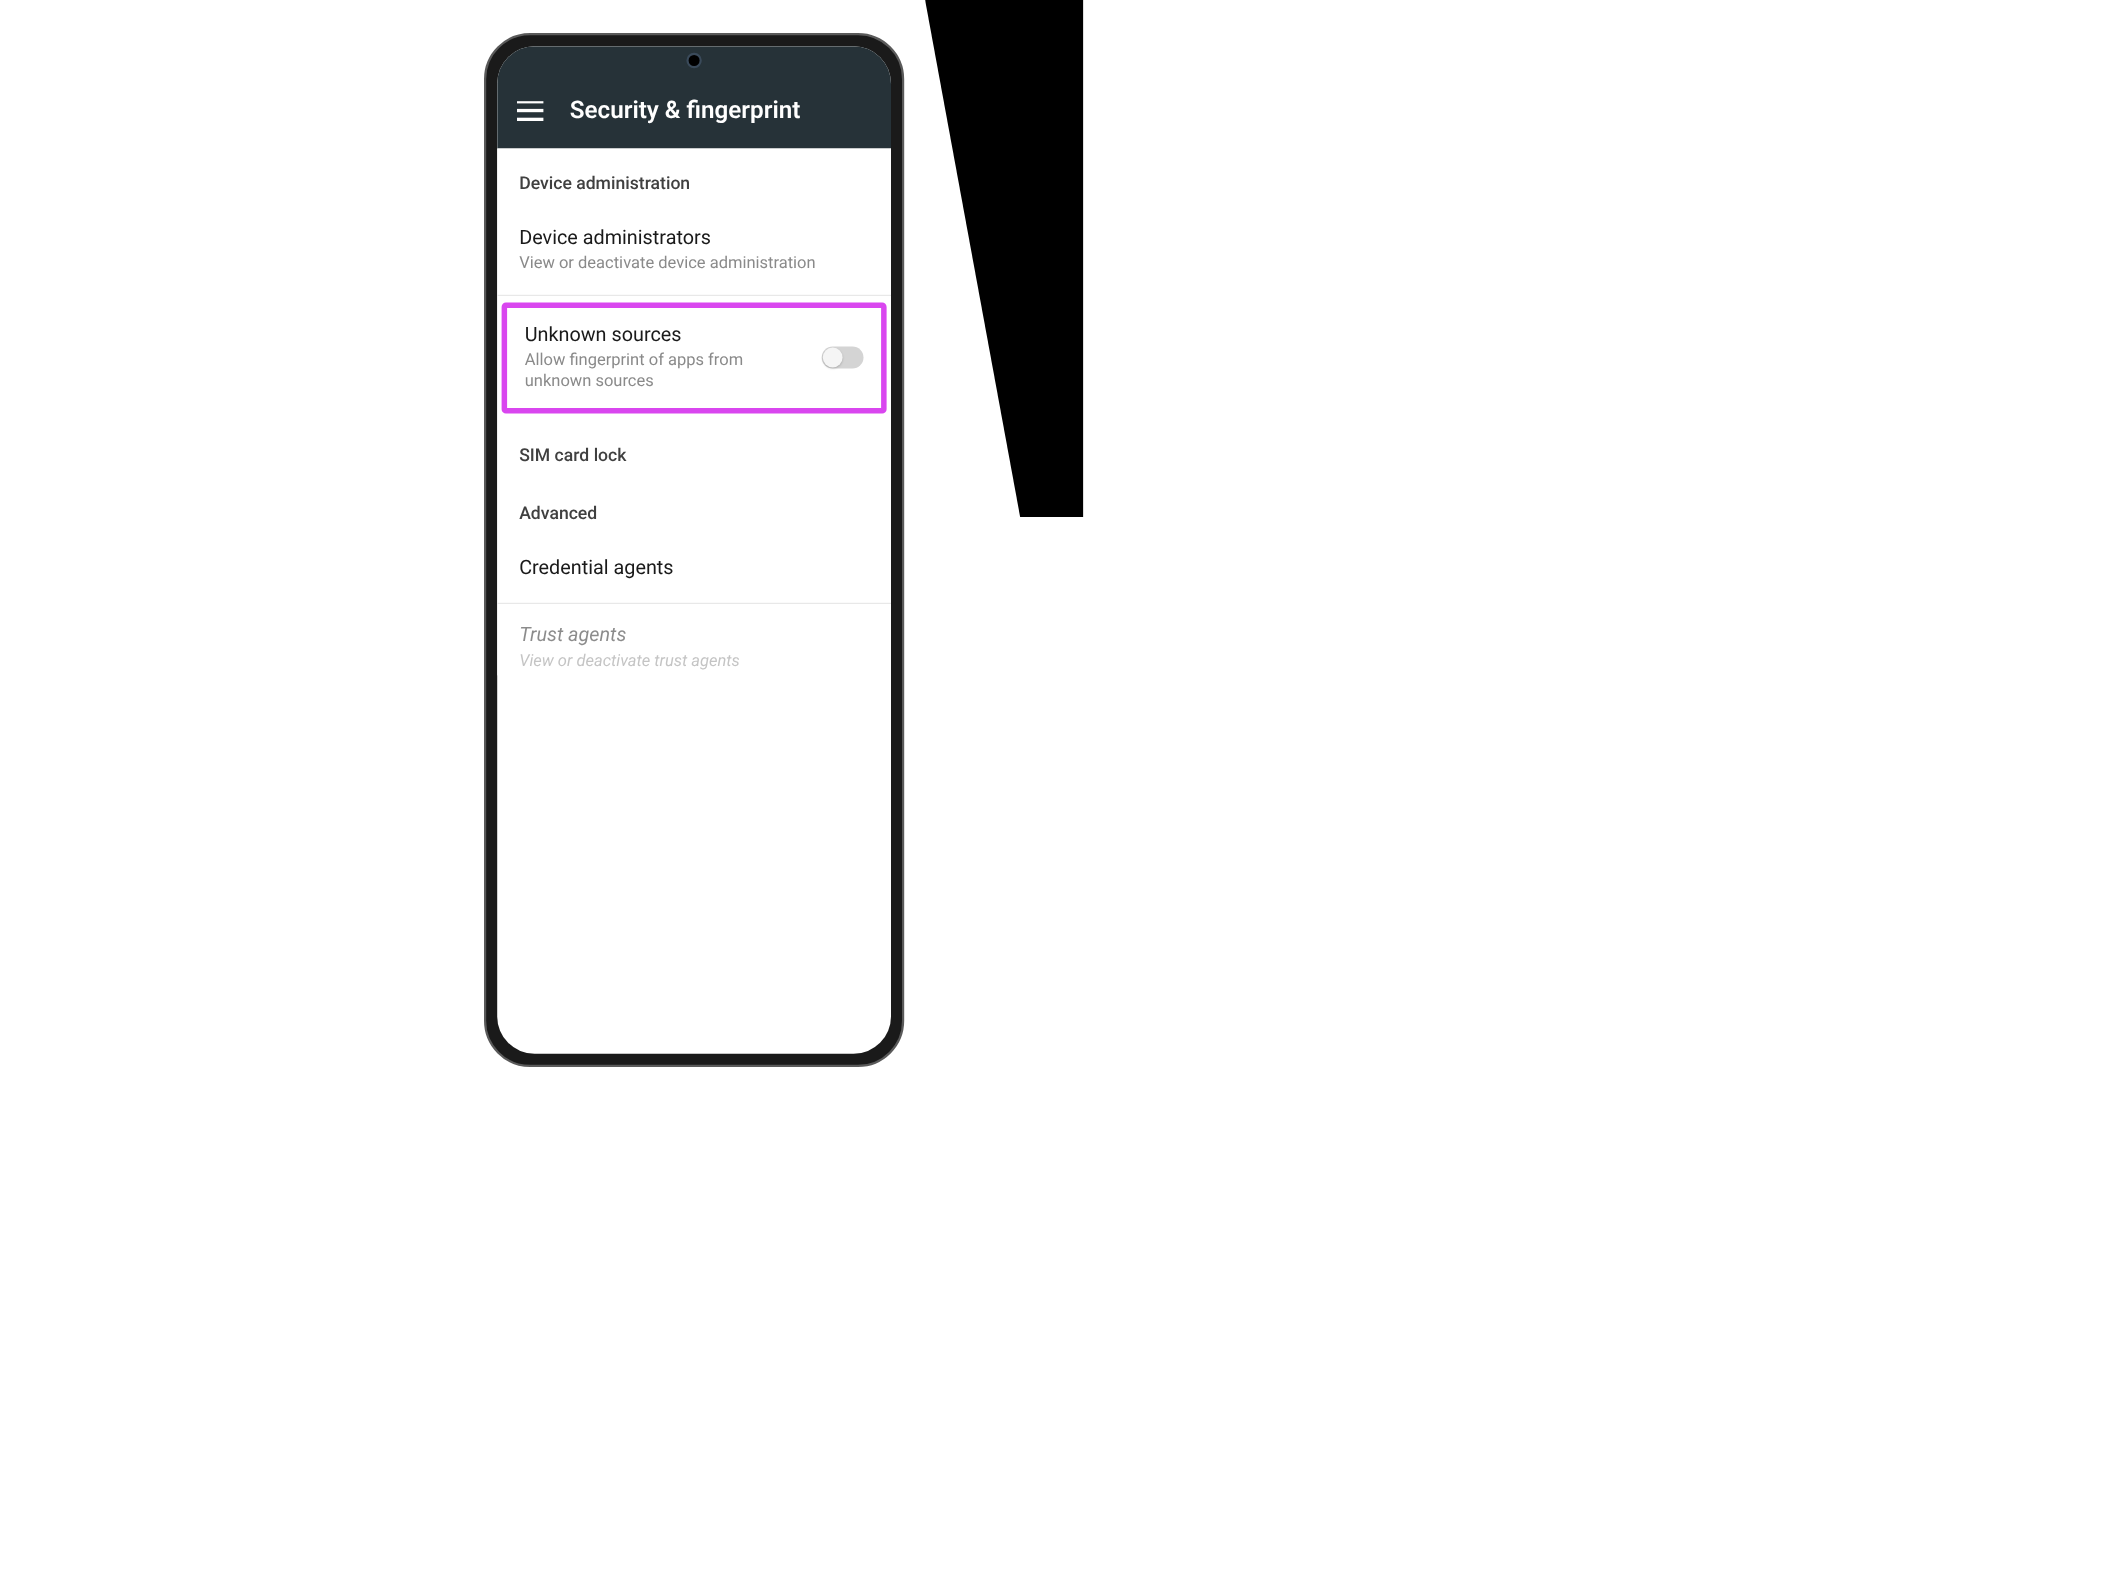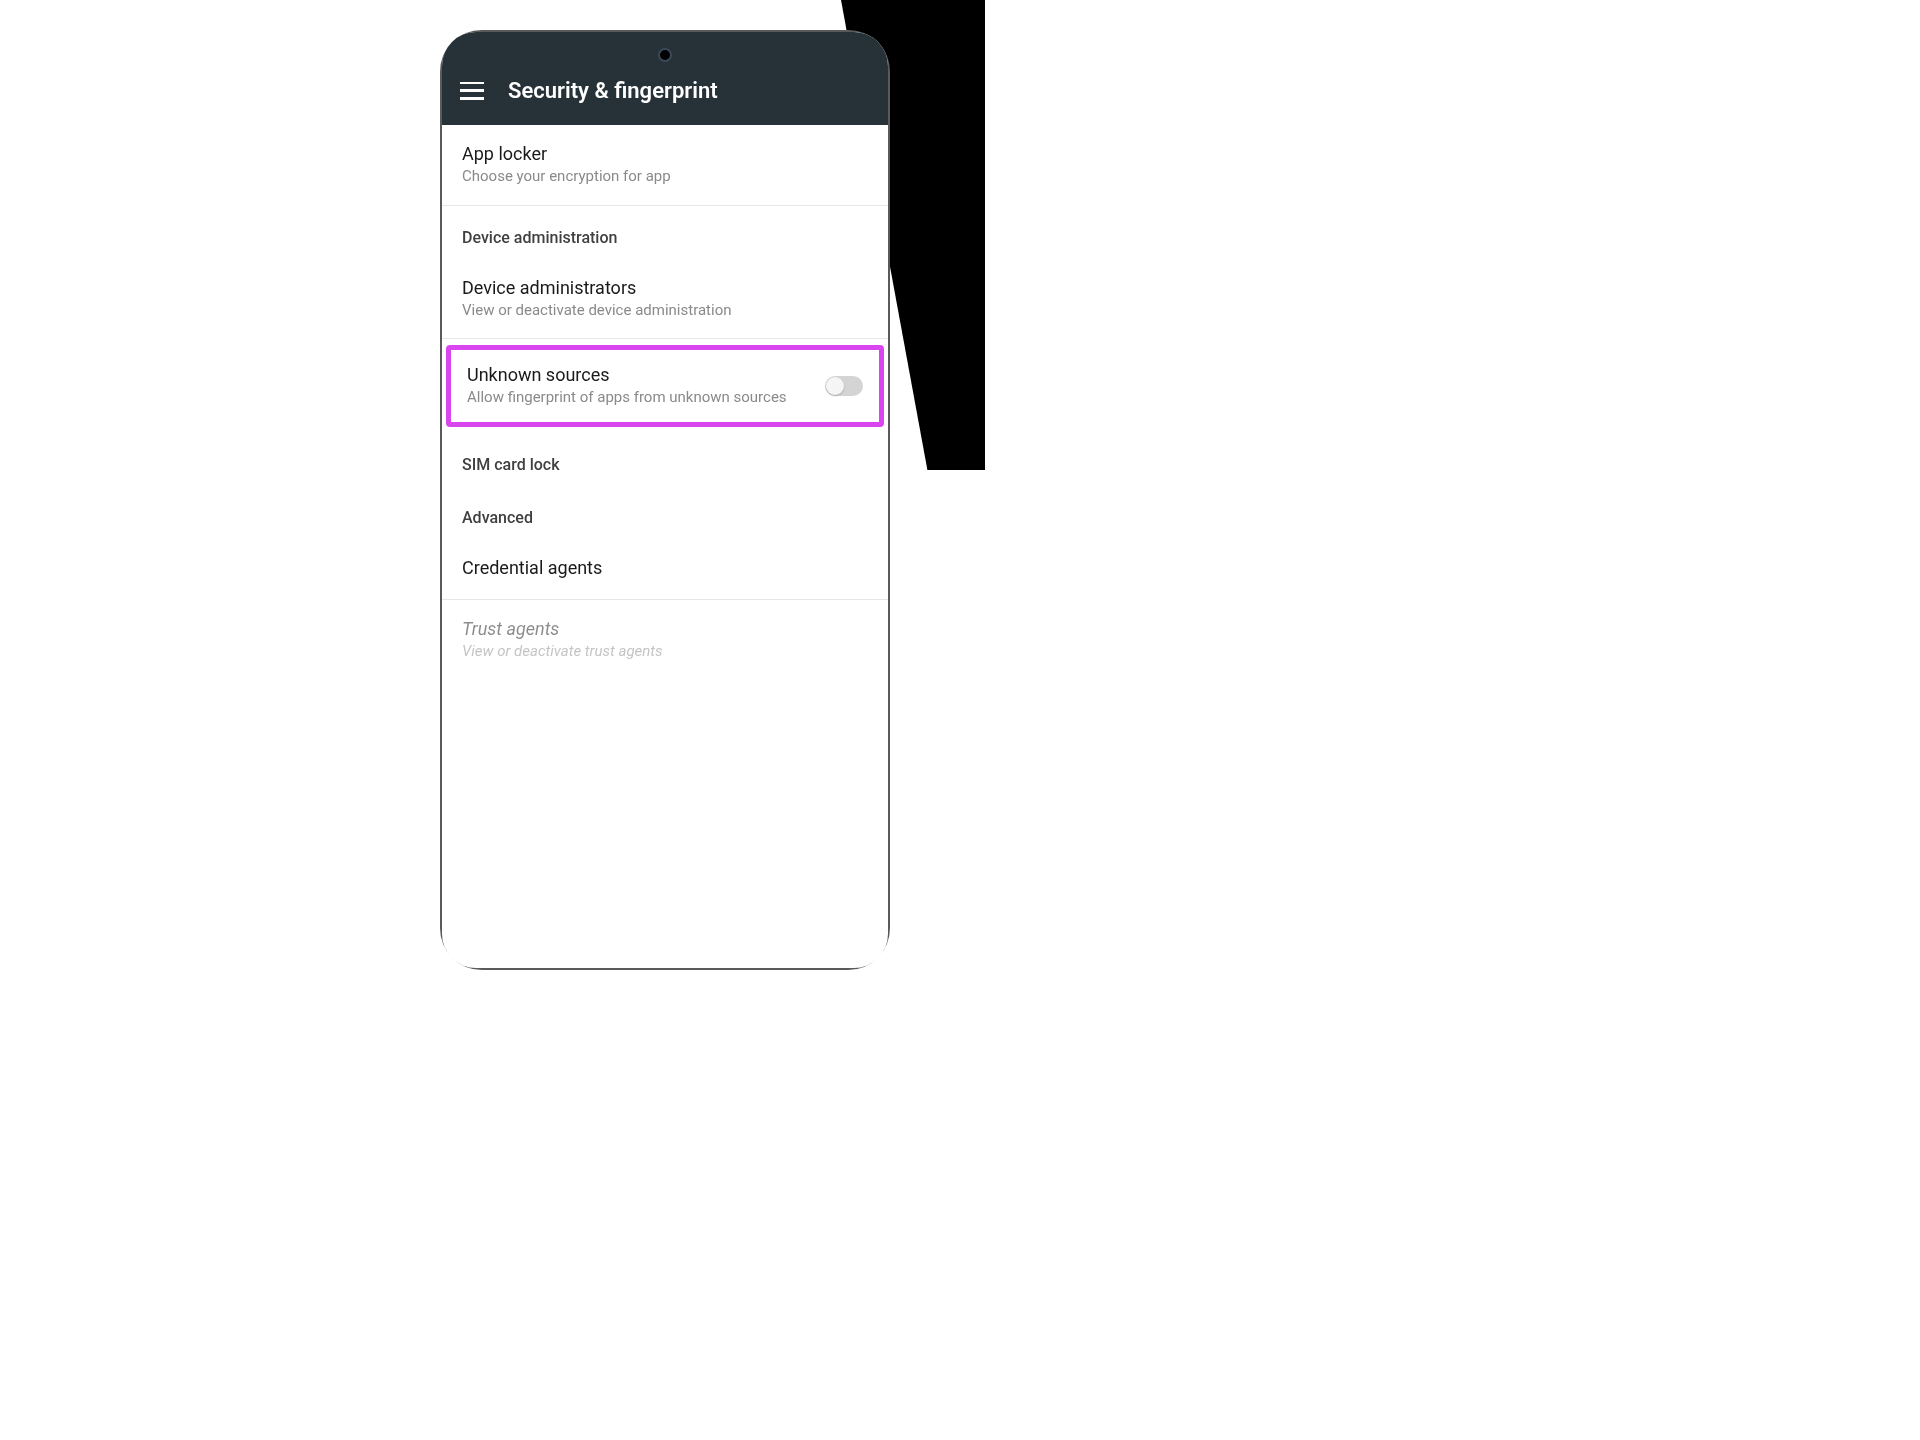--- a/index.html
+++ b/index.html
@@ -7,24 +7,25 @@
     width: 1920px;
     height: 1440px;
     background: #fff;
     font-family: Roboto, Arial, sans-serif;
     position: relative;
   }
   .phone-frame {
     position: absolute;
     left: 440px;
     top: 30px;
-    width: 450px;
+    width: 382px;
     height: 940px;
     background: #1a1a1a;
     border-radius: 42px;
+    padding: 10px;
     border: 2px solid #5a5a5a;
   }
   .phone-screen {
     width: 100%;
     height: 100%;
     background: #fff;
     border-radius: 34px;
     overflow: hidden;
     position: relative;
   }
@@ -149,26 +150,20 @@
       <div class="hamburger">
         <span></span>
           <span></span>
           <span></span>
       </div>
       <div class="header-title">Security &amp; fingerprint</div>
     </div>
 
     <div class="list">
 
-      <div class="list-item">
-        <div class="item-text">
-          <div class="item-title">App locker</div>
-          <div class="item-subtitle">Choose your encryption for app</div>
-        </div>
-      </div>
 
       <div class="section-header">Device administration</div>
 
       <div class="list-item">
         <div class="item-text">
           <div class="item-title">Device administrators</div>
           <div class="item-subtitle">View or deactivate device administration</div>
         </div>
       </div>
 

